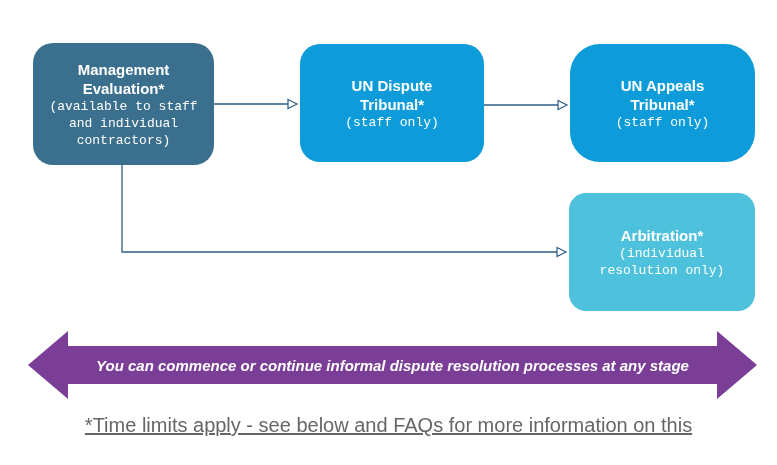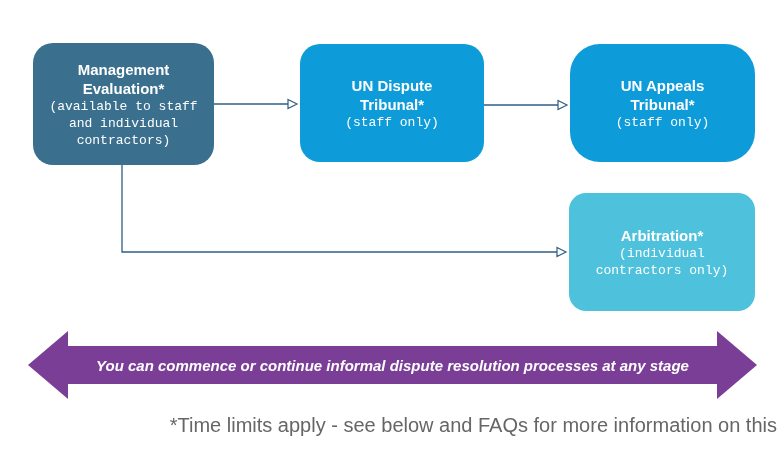--- a/index.html
+++ b/index.html
@@ -123,24 +123,25 @@
     font-weight: bold;
     white-space: nowrap;
     text-align: right;
   }
 
   
   .footnote {
     position: absolute;
     left: 0; right: 0;
     top: 413px;
-    text-align: right;
+    text-align: center;
     color: var(--c-footnote-gray, #666666);
     font-size: 20px;
     line-height: 24px;
+    text-decoration: underline;
   }
 </style>
 </head>
 <body>
 
 <div class="canvas">
 
   <svg class="connector-layer" viewBox="0 0 777 465" xmlns="http://www.w3.org/2000/svg">
 
     <g>
@@ -169,21 +170,21 @@
     <div class="subtitle">(staff only)</div>
   </div>
 
   <div class="node" id="node-un-appeals-tribunal">
     <div class="title">UN Appeals Tribunal*</div>
     <div class="subtitle">(staff only)</div>
   </div>
 
   <div class="node" id="node-arbitration">
     <div class="title">Arbitration*</div>
-    <div class="subtitle">(individual contractors only)</div>
+    <div class="subtitle">(individual resolution only)</div>
   </div>
 
   <div class="banner-arrow">
     <div class="head left"></div>
     <div class="body"></div>
     <div class="head right"></div>
     <div class="label">You can commence or continue informal dispute resolution processes at any stage</div>
   </div>
 
   <div class="footnote">*Time limits apply - see below and FAQs for more information on this</div>

